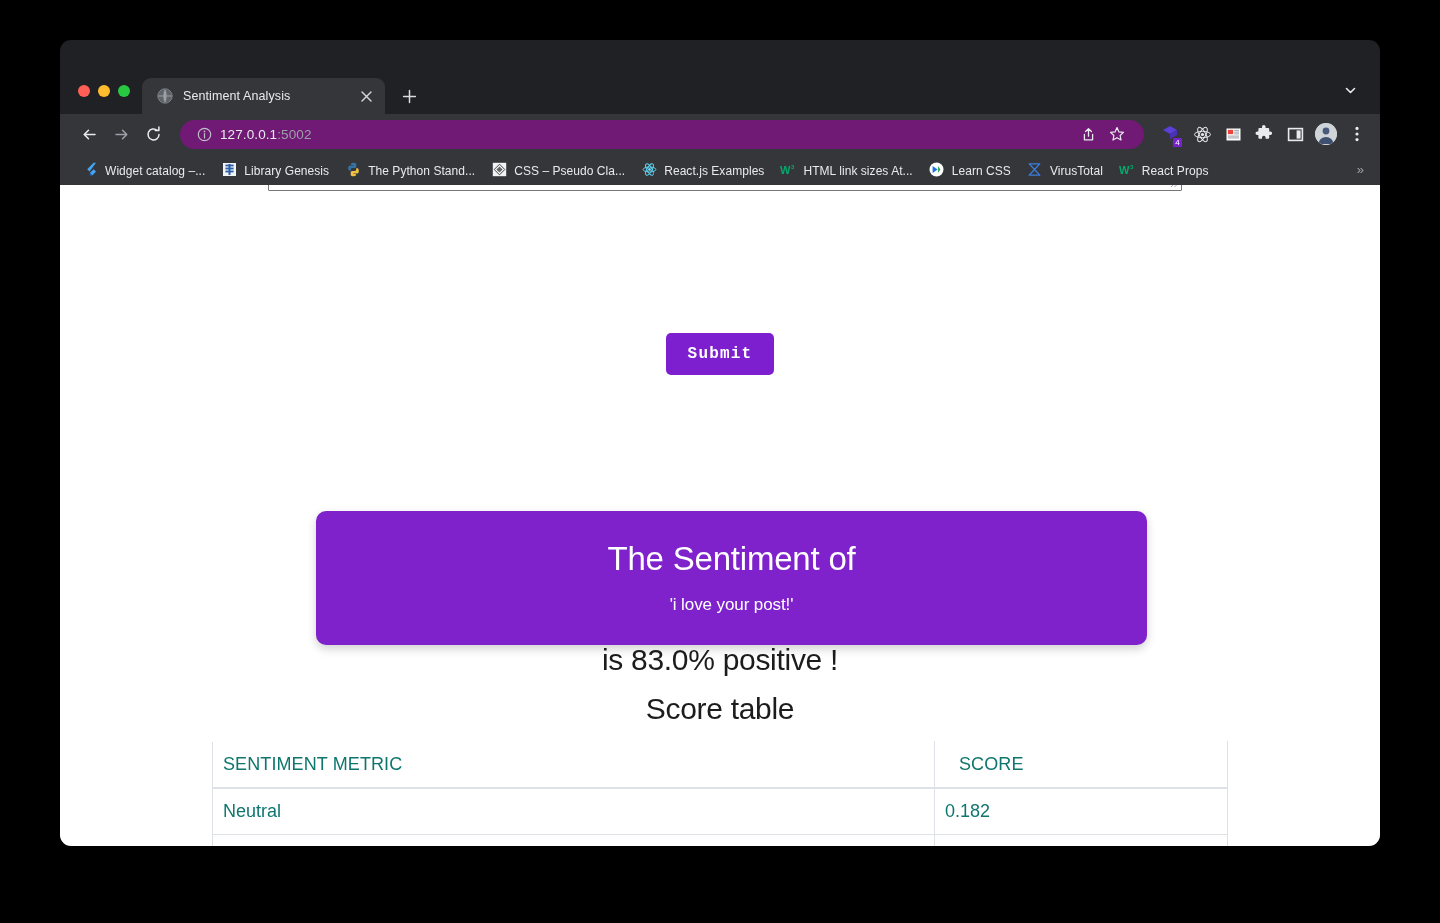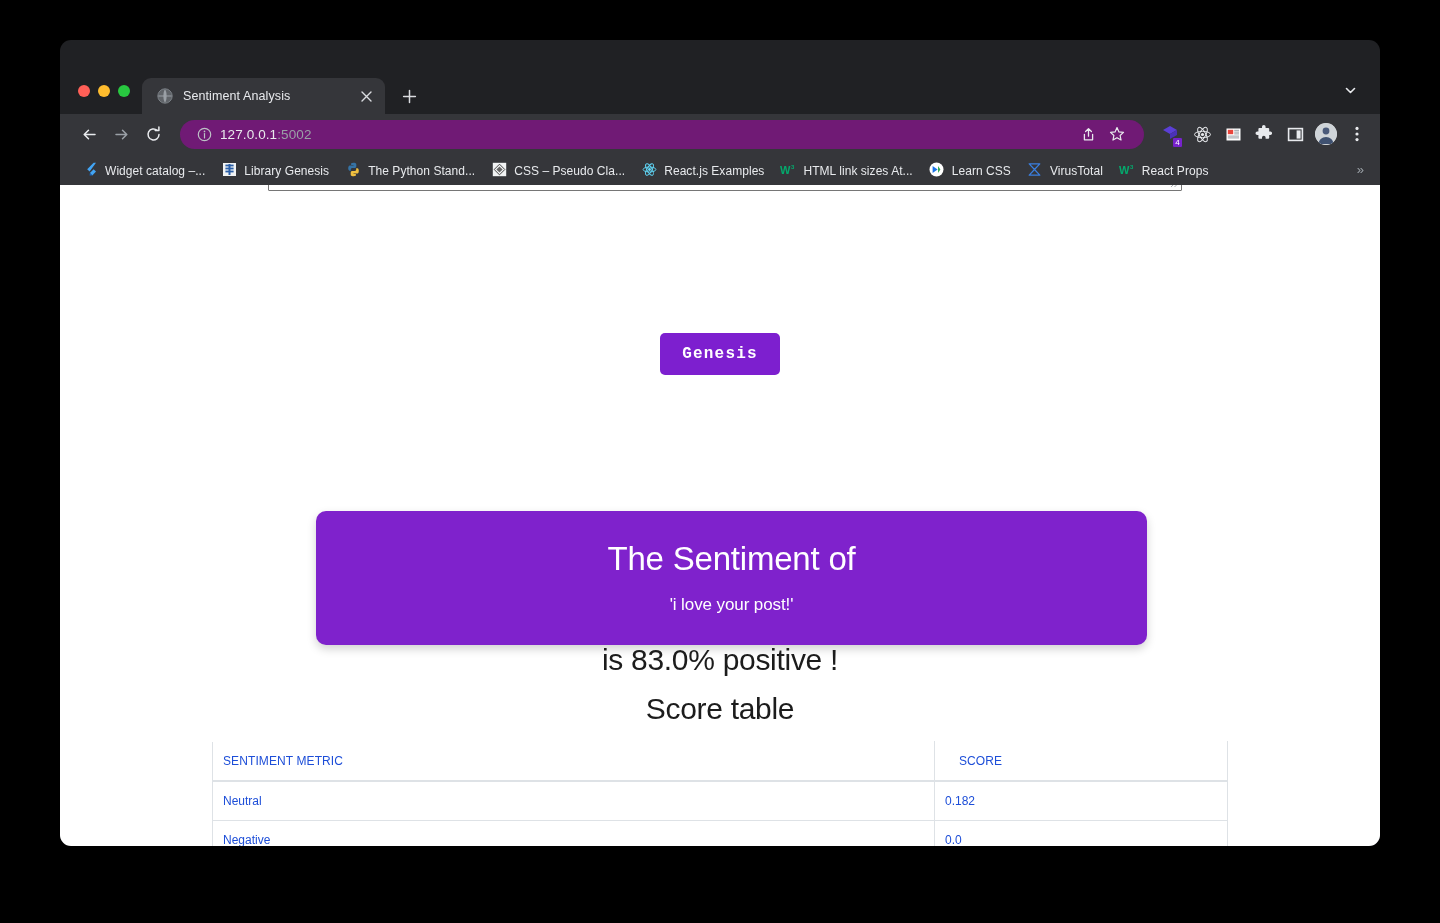--- a/index.html
+++ b/index.html
@@ -314,22 +314,22 @@
   }
   table.score-table {
     width: 100%;
     border-collapse: collapse;
     background: #ffffff;
   }
   table.score-table th,
   table.score-table td {
     border: 1px solid #dee2e6;
     padding: 12px 10px;
-    font-size: 12px;
-    color: #1d4ed8;
+    font-size: 18px;
+    color: #0f766e;
     text-align: left;
     font-weight: 400;
     vertical-align: middle;
     height: 37px;
   }
   table.score-table th {
     border-top: 1px solid #ffffff;
     border-bottom-width: 2px;
     border-bottom-color: #dee2e6;
     text-transform: uppercase;
@@ -575,21 +575,21 @@
   <div class="viewport">
     <div class="page-inner">
 
       <div class="textarea-stub">
         <svg class="ta-grip" viewBox="0 0 11 11">
           <path d="M10 3 L3 10 M10 6.5 L6.5 10" stroke="#9aa0a6" stroke-width="0.9"></path>
         </svg>
       </div>
 
       <div class="submit-row">
-        <button class="submit-btn">Genesis</button>
+        <button class="submit-btn">Submit</button>
       </div>
 
       <div class="sent-card">
         <div class="sent-card-title">The Sentiment of</div>
         <div class="sent-card-sub">'i love your post!'</div>
       </div>
 
       <div class="verdict">is 83.0% positive !</div>
       <div class="score-heading">Score table</div>
 

